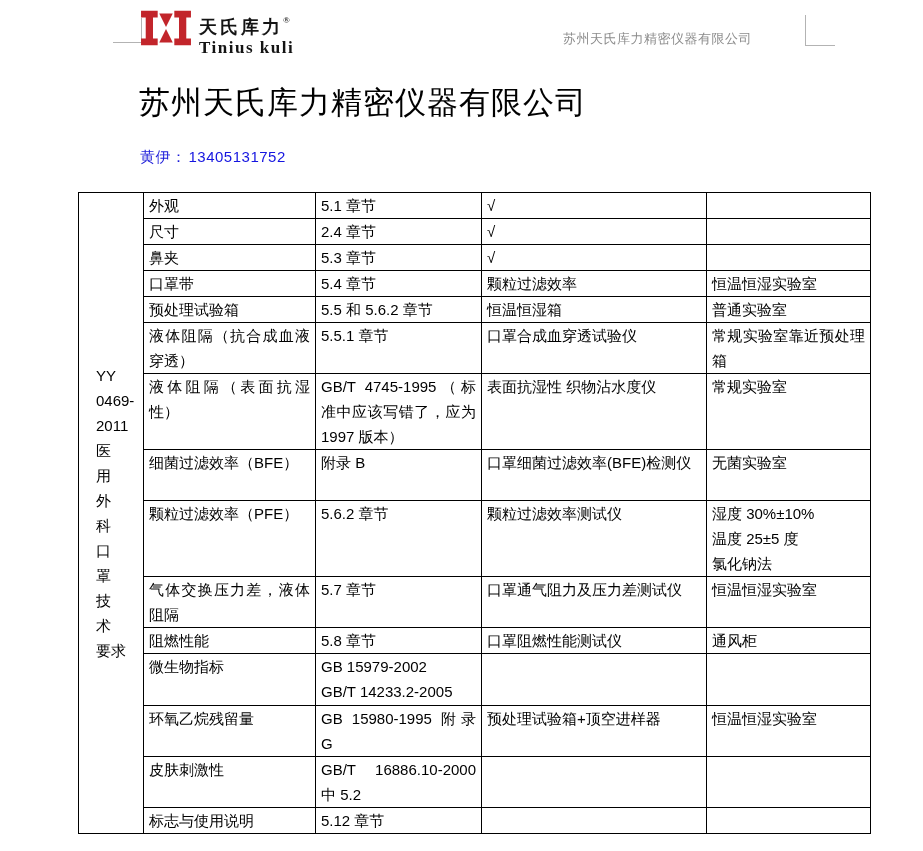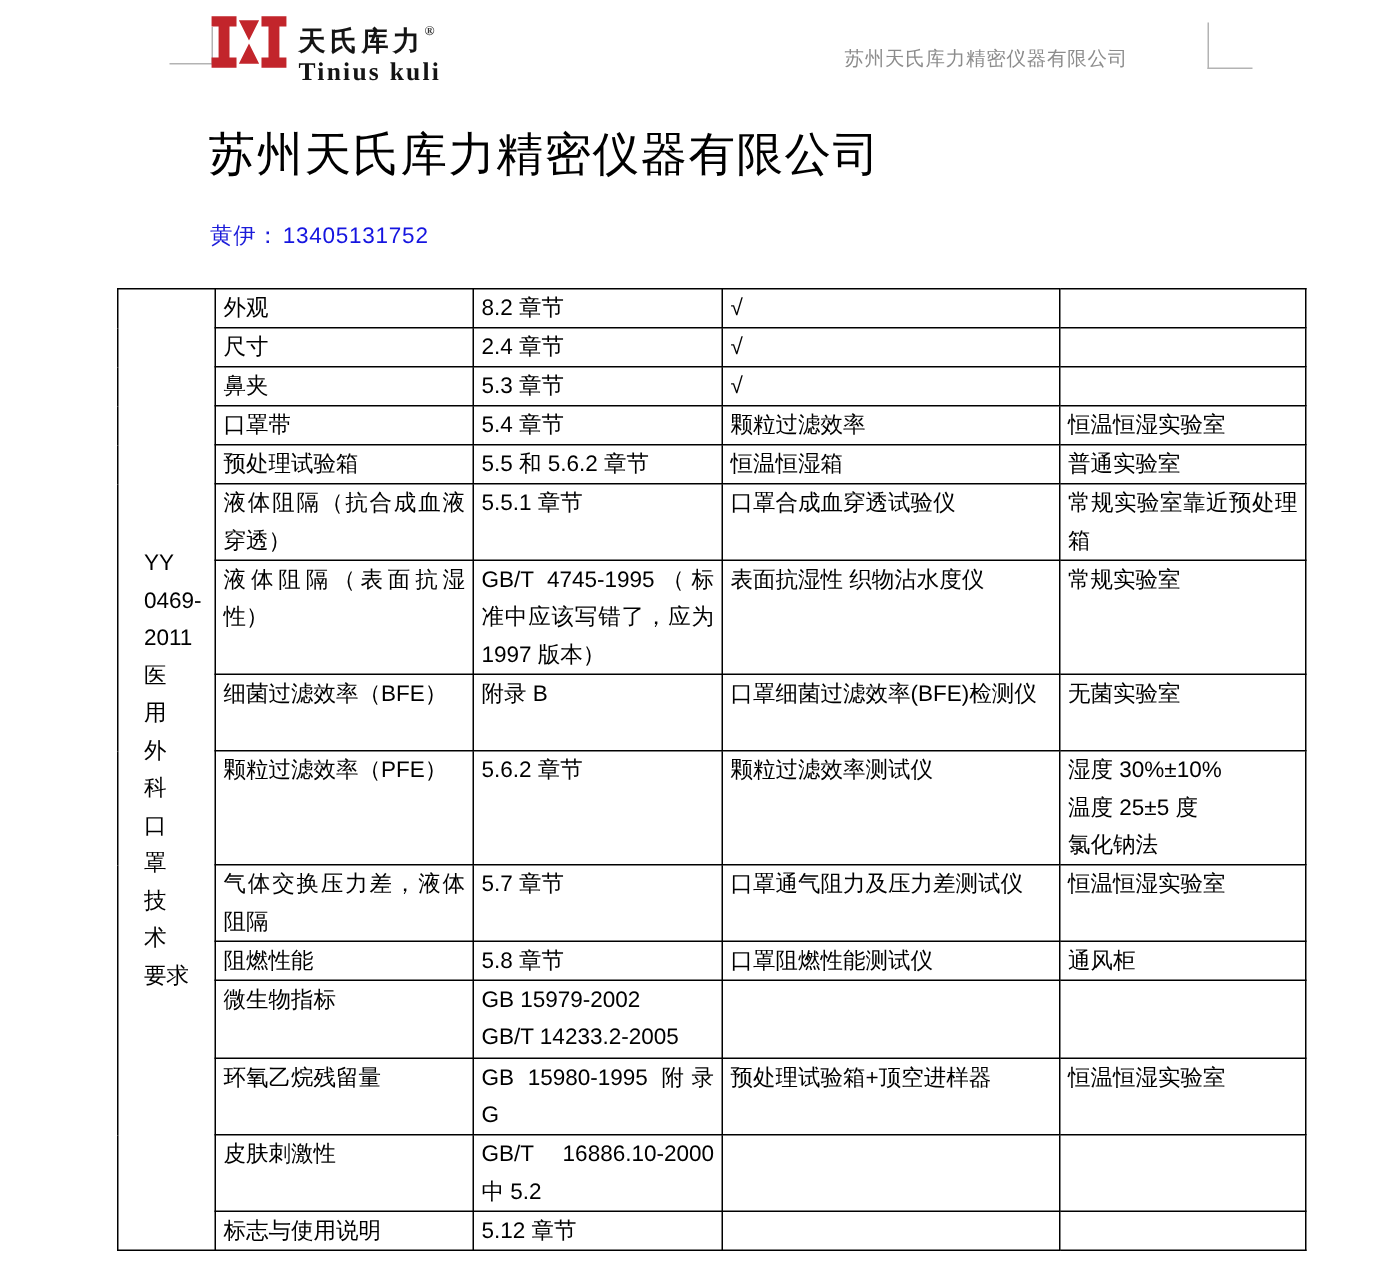--- a/index.html
+++ b/index.html
@@ -121,21 +121,21 @@
           <div class="side-line no-spread">YY</div>
           <div class="side-line no-spread">0469-</div>
           <div class="side-line no-spread">2011</div>
           <div class="side-line">医 用</div>
           <div class="side-line">外 科</div>
           <div class="side-line">口 罩</div>
           <div class="side-line">技 术</div>
           <div class="side-line no-spread">要求</div>
         </td>
         <td>外观</td>
-        <td>8.2 章节</td>
+        <td>5.1 章节</td>
         <td>√</td>
         <td></td>
       </tr>
       <tr style="height:26px">
         <td>尺寸</td>
         <td>2.4 章节</td>
         <td>√</td>
         <td></td>
       </tr>
       <tr style="height:26px">

